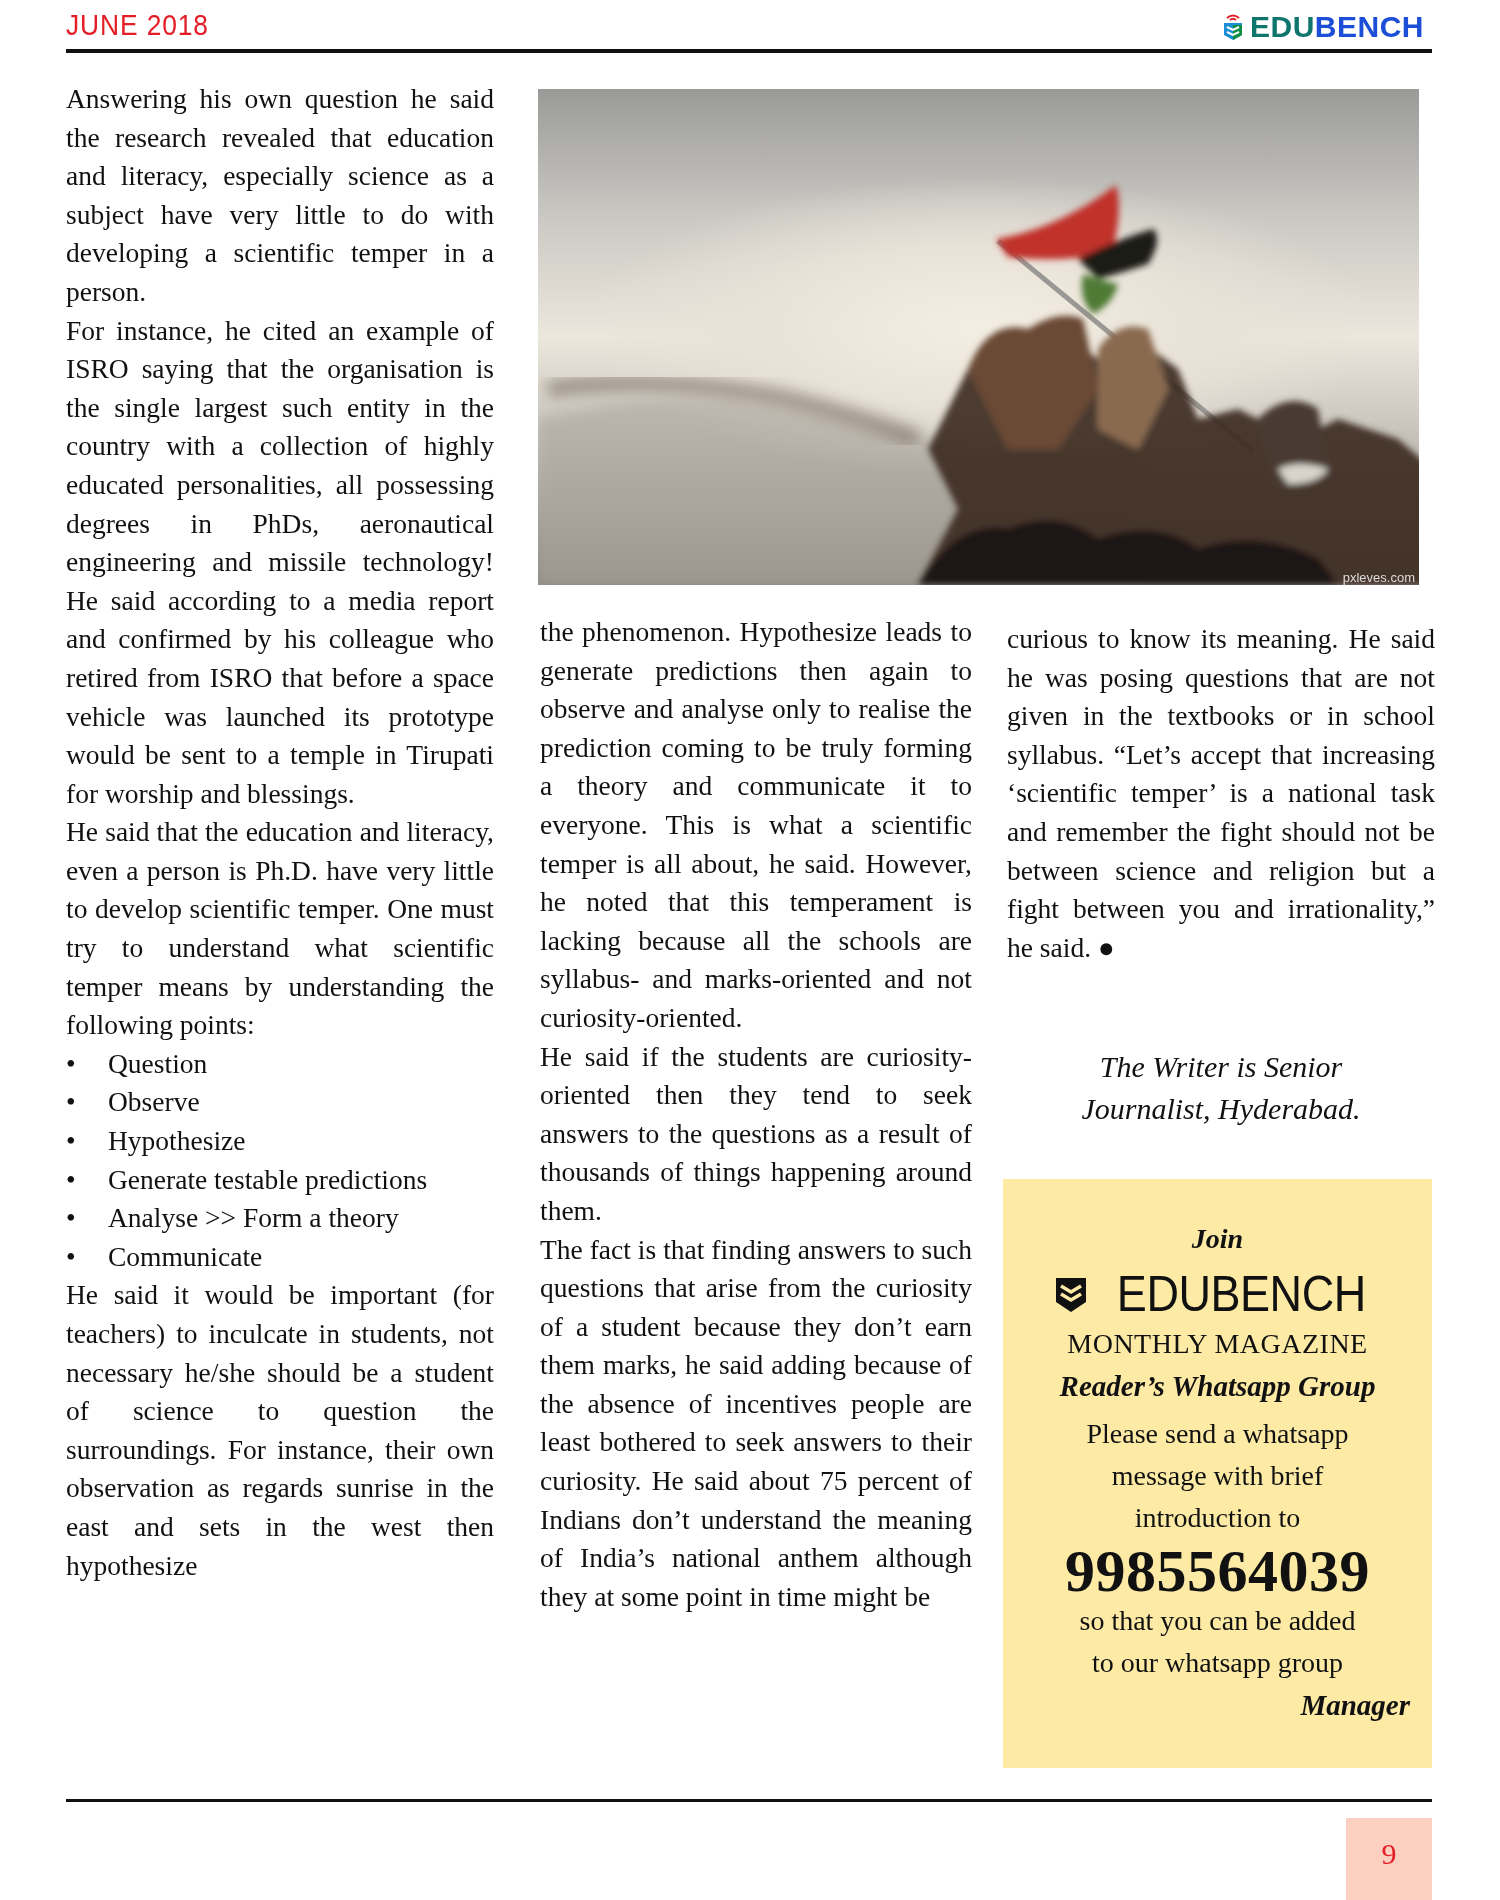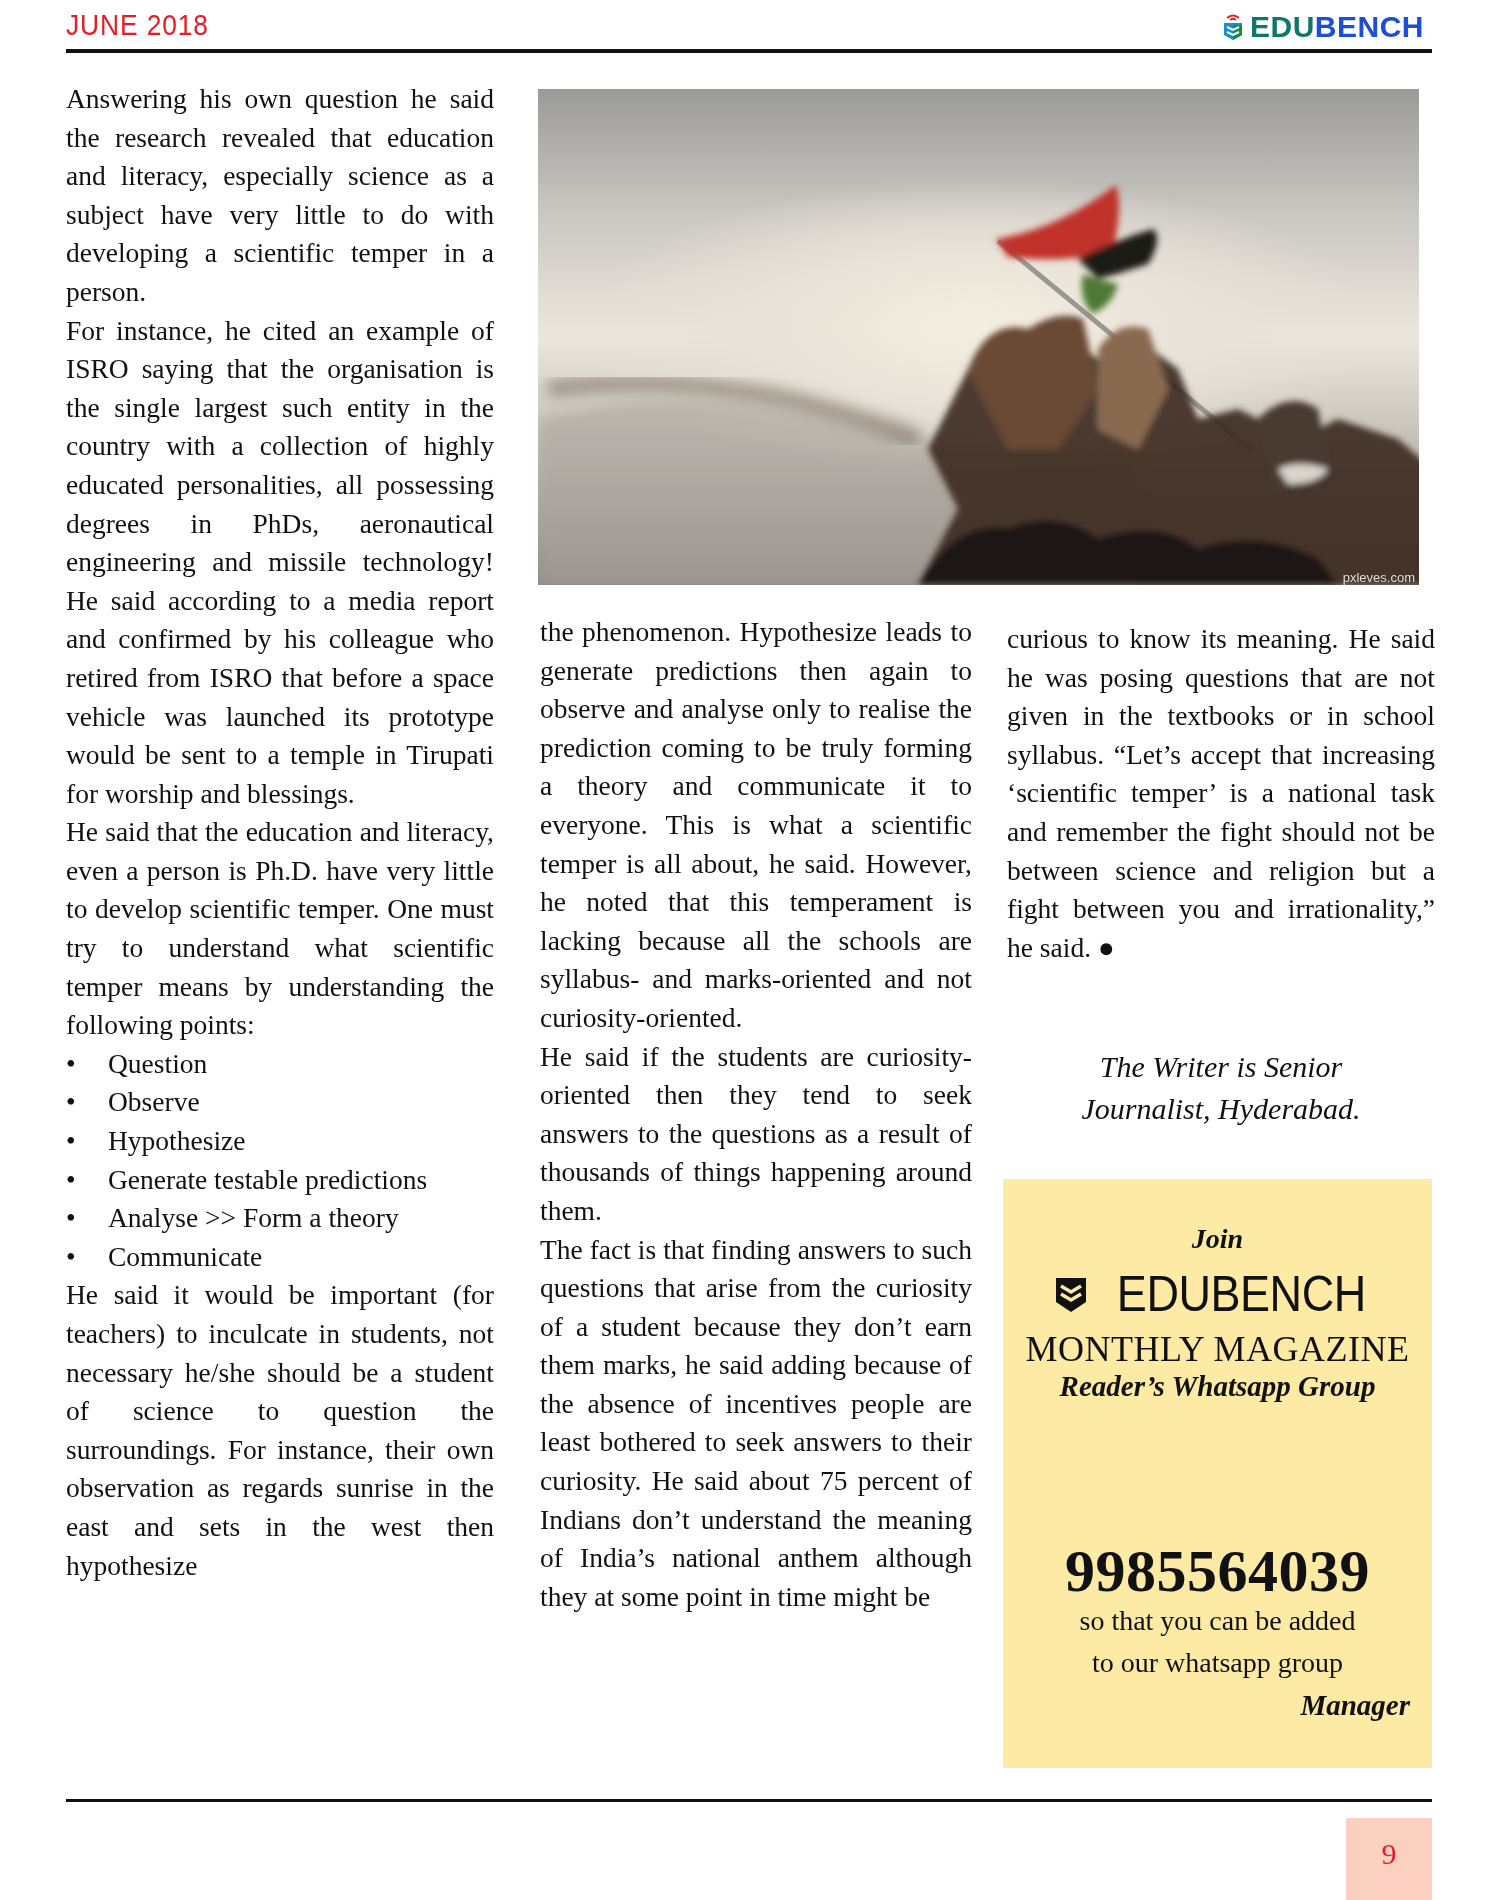--- a/index.html
+++ b/index.html
@@ -41,21 +41,21 @@
 
     .byline { position: absolute; left: 1007px; top: 1046px; width: 428px; text-align: center; font-style: italic; font-size: 30px; line-height: 42px; }
 
     .promo {
       position: absolute; left: 1003px; top: 1179px; width: 429px; height: 589px; background: #fdeaa5; text-align: center;
     }
     .promo-join { position: absolute; top: 44px; width: 100%; font-weight: bold; font-style: italic; font-size: 28px; }
     .promo-brand { position: absolute; top: 86px; width: 100%; display: flex; justify-content: center; align-items: center; }
     .promo-brand svg { width: 32px; height: 40px; margin-right: 16px; }
     .promo-brand span { font-family: "Liberation Sans", sans-serif; font-size: 50px; letter-spacing: -0.5px; transform: scaleX(0.9); display: inline-block; }
-    .promo-mag { position: absolute; top: 149px; width: 100%; font-size: 36px; letter-spacing: 0.5px; }
+    .promo-mag { position: absolute; top: 149px; width: 100%; font-size: 28px; letter-spacing: 0.5px; }
     .promo-group { position: absolute; top: 191px; width: 100%; font-size: 29px; font-weight: bold; font-style: italic; }
     .promo-body { position: absolute; top: 234px; width: 100%; font-size: 28px; line-height: 42px; }
     .promo-phone { position: absolute; top: 358px; width: 100%; font-size: 60px; font-weight: bold; letter-spacing: 0.5px; }
     .promo-tail { position: absolute; top: 421px; width: 100%; font-size: 28px; line-height: 42px; }
     .promo-sign { position: absolute; top: 510px; right: 22px; font-size: 29px; font-weight: bold; font-style: italic; }
 
     .page-num {
       position: absolute; left: 1346px; top: 1818px; width: 86px; height: 82px; background: #fbd0c0;
       color: #e41e26; font-size: 30px; text-align: center; line-height: 72px;
     }
@@ -145,20 +145,25 @@
   <div class="promo-join">Join</div>
   <div class="promo-brand">
     <svg viewBox="0 0 32 40">
       <path d="M1 4 L31 4 L31 28 L16 38 L1 28 Z" fill="#111"></path>
       <path d="M6 12 L16 18 L26 12 M6 20 L16 26 L26 20" stroke="#fdeaa5" stroke-width="3.5" fill="none"></path>
     </svg>
     <span>EDUBENCH</span>
   </div>
   <div class="promo-mag">MONTHLY MAGAZINE</div>
   <div class="promo-group">Reader’s Whatsapp Group</div>
+  <div class="promo-body">
+    <div>Please send a whatsapp</div>
+    <div>message with brief</div>
+    <div>introduction to</div>
+  </div>
   <div class="promo-phone">9985564039</div>
   <div class="promo-tail">
     <div>so that you can be added</div>
     <div>to our whatsapp group</div>
   </div>
   <div class="promo-sign">Manager</div>
 </div>
 
 <div class="rule-bottom"></div>
 <div class="page-num">9</div>

